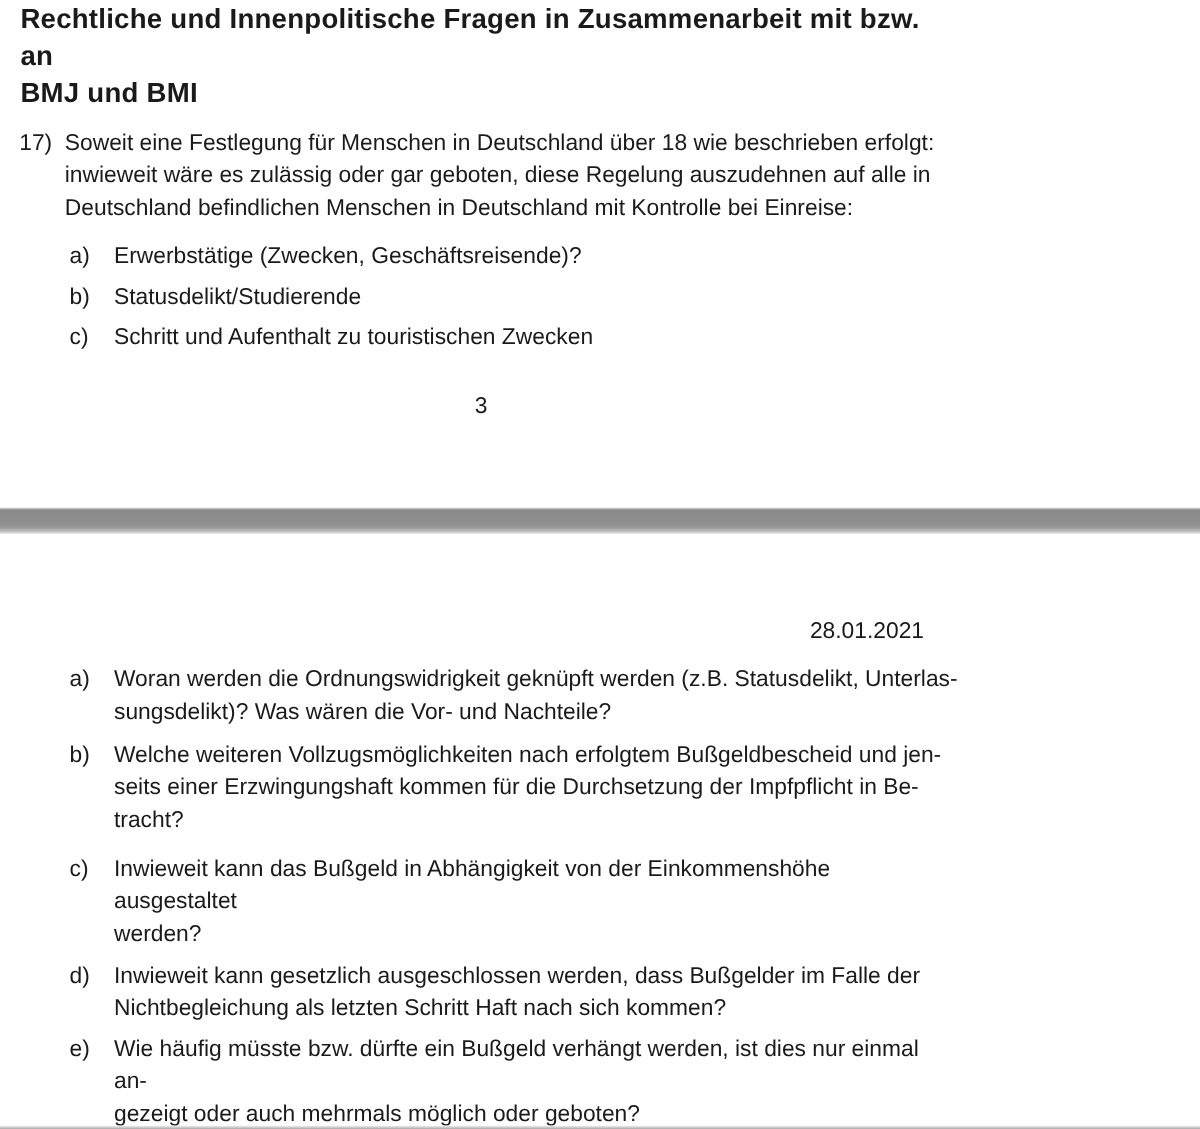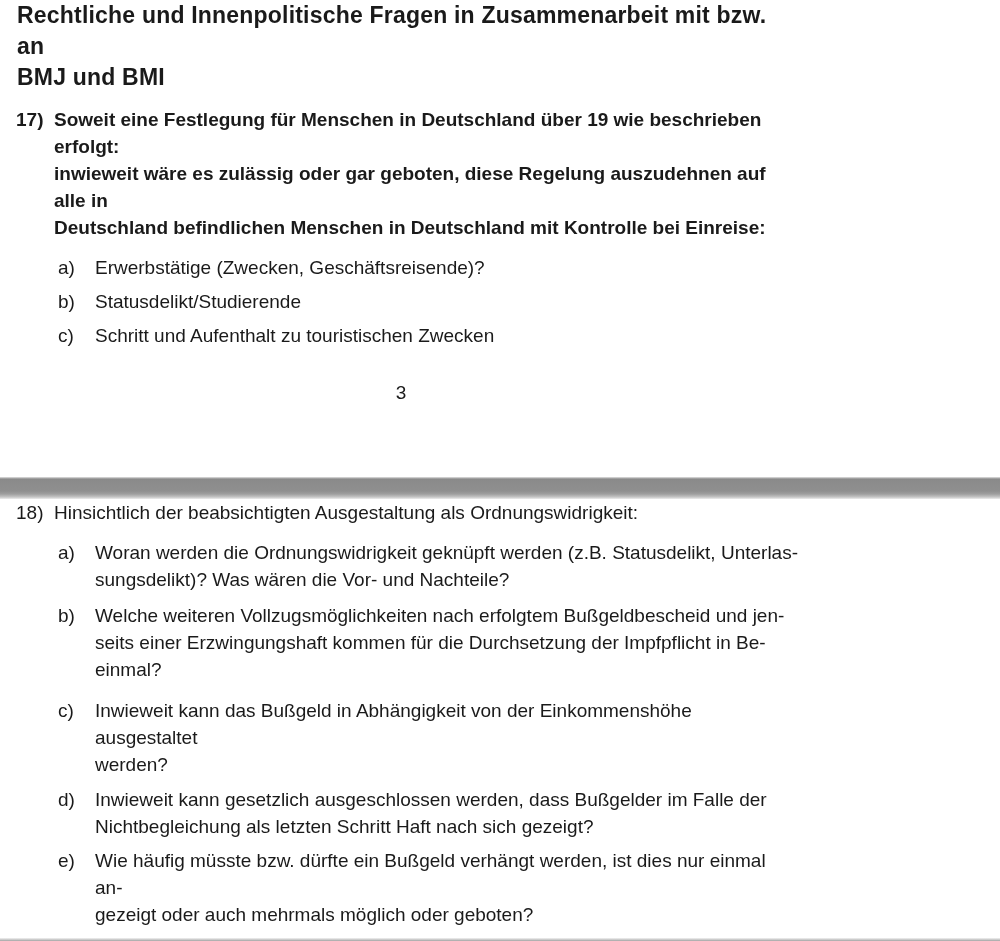--- a/index.html
+++ b/index.html
@@ -31,21 +31,21 @@
   }
   .qblock { margin: 0; }
   .qrow {
     display: flex;
     align-items: flex-start;
     padding-left: 16px;
     padding-right: 40px;
     font-size: 19px;
     line-height: 27px;
   }
-  .q17 .qrow { margin-top: 13px; font-weight: bold; }
+  .q17 .qrow { margin-top: 13px; }
   .q18 .qrow { margin-top: 0; }
   .qnum { flex: 0 0 38px; }
   .qtext { flex: 1 1 auto; white-space: pre-line; }
   .sublist { padding-left: 58px; padding-right: 30px; }
   .q17 .sublist { margin-top: 13px; }
   .q18 .sublist { margin-top: 0; }
   .subitem {
     display: flex;
     align-items: flex-start;
     font-size: 19px;
@@ -95,21 +95,21 @@
 <body>
 
 <main class="doc">
 
   <h1 class="title">Rechtliche und Innenpolitische Fragen in Zusammenarbeit mit bzw. an
 BMJ und BMI</h1>
 
   <section class="qblock q17">
     <div class="qrow">
       <span class="qnum">17)</span>
-      <div class="qtext">Soweit eine Festlegung für Menschen in Deutschland über 19 wie beschrieben erfolgt:
+      <div class="qtext">Soweit eine Festlegung für Menschen in Deutschland über 18 wie beschrieben erfolgt:
 inwieweit wäre es zulässig oder gar geboten, diese Regelung auszudehnen auf alle in
 Deutschland befindlichen Menschen in Deutschland mit Kontrolle bei Einreise:</div>
     </div>
     <div class="sublist">
       <div class="subitem">
         <span class="sublabel">a)</span>
         <div class="subtext">Erwerbstätige (Zwecken, Geschäftsreisende)?</div>
       </div>
       <div class="subitem">
         <span class="sublabel">b)</span>
@@ -119,47 +119,44 @@
         <span class="sublabel">c)</span>
         <div class="subtext">Schritt und Aufenthalt zu touristischen Zwecken</div>
       </div>
     </div>
   </section>
 
   <div class="pagenum">3</div>
 
   <div class="pagebreak"></div>
 
+  <div class="date">28.01.2021</div>
 
   <section class="qblock q18">
-    <div class="qrow">
-      <span class="qnum">18)</span>
-      <div class="qtext">Hinsichtlich der beabsichtigten Ausgestaltung als Ordnungswidrigkeit:</div>
-    </div>
     <div class="sublist">
       <div class="subitem">
         <span class="sublabel">a)</span>
         <div class="subtext">Woran werden die Ordnungswidrigkeit geknüpft werden (z.B. Statusdelikt, Unterlas-
 sungsdelikt)? Was wären die Vor- und Nachteile?</div>
       </div>
       <div class="subitem">
         <span class="sublabel">b)</span>
         <div class="subtext">Welche weiteren Vollzugsmöglichkeiten nach erfolgtem Bußgeldbescheid und jen-
 seits einer Erzwingungshaft kommen für die Durchsetzung der Impfpflicht in Be-
-einmal?</div>
+tracht?</div>
       </div>
       <div class="subitem">
         <span class="sublabel">c)</span>
         <div class="subtext">Inwieweit kann das Bußgeld in Abhängigkeit von der Einkommenshöhe ausgestaltet
 werden?</div>
       </div>
       <div class="subitem">
         <span class="sublabel">d)</span>
         <div class="subtext">Inwieweit kann gesetzlich ausgeschlossen werden, dass Bußgelder im Falle der
-Nichtbegleichung als letzten Schritt Haft nach sich gezeigt?</div>
+Nichtbegleichung als letzten Schritt Haft nach sich kommen?</div>
       </div>
       <div class="subitem">
         <span class="sublabel">e)</span>
         <div class="subtext">Wie häufig müsste bzw. dürfte ein Bußgeld verhängt werden, ist dies nur einmal an-
 gezeigt oder auch mehrmals möglich oder geboten?</div>
       </div>
     </div>
   </section>
 
   <div class="pagebreak-bottom"></div>

